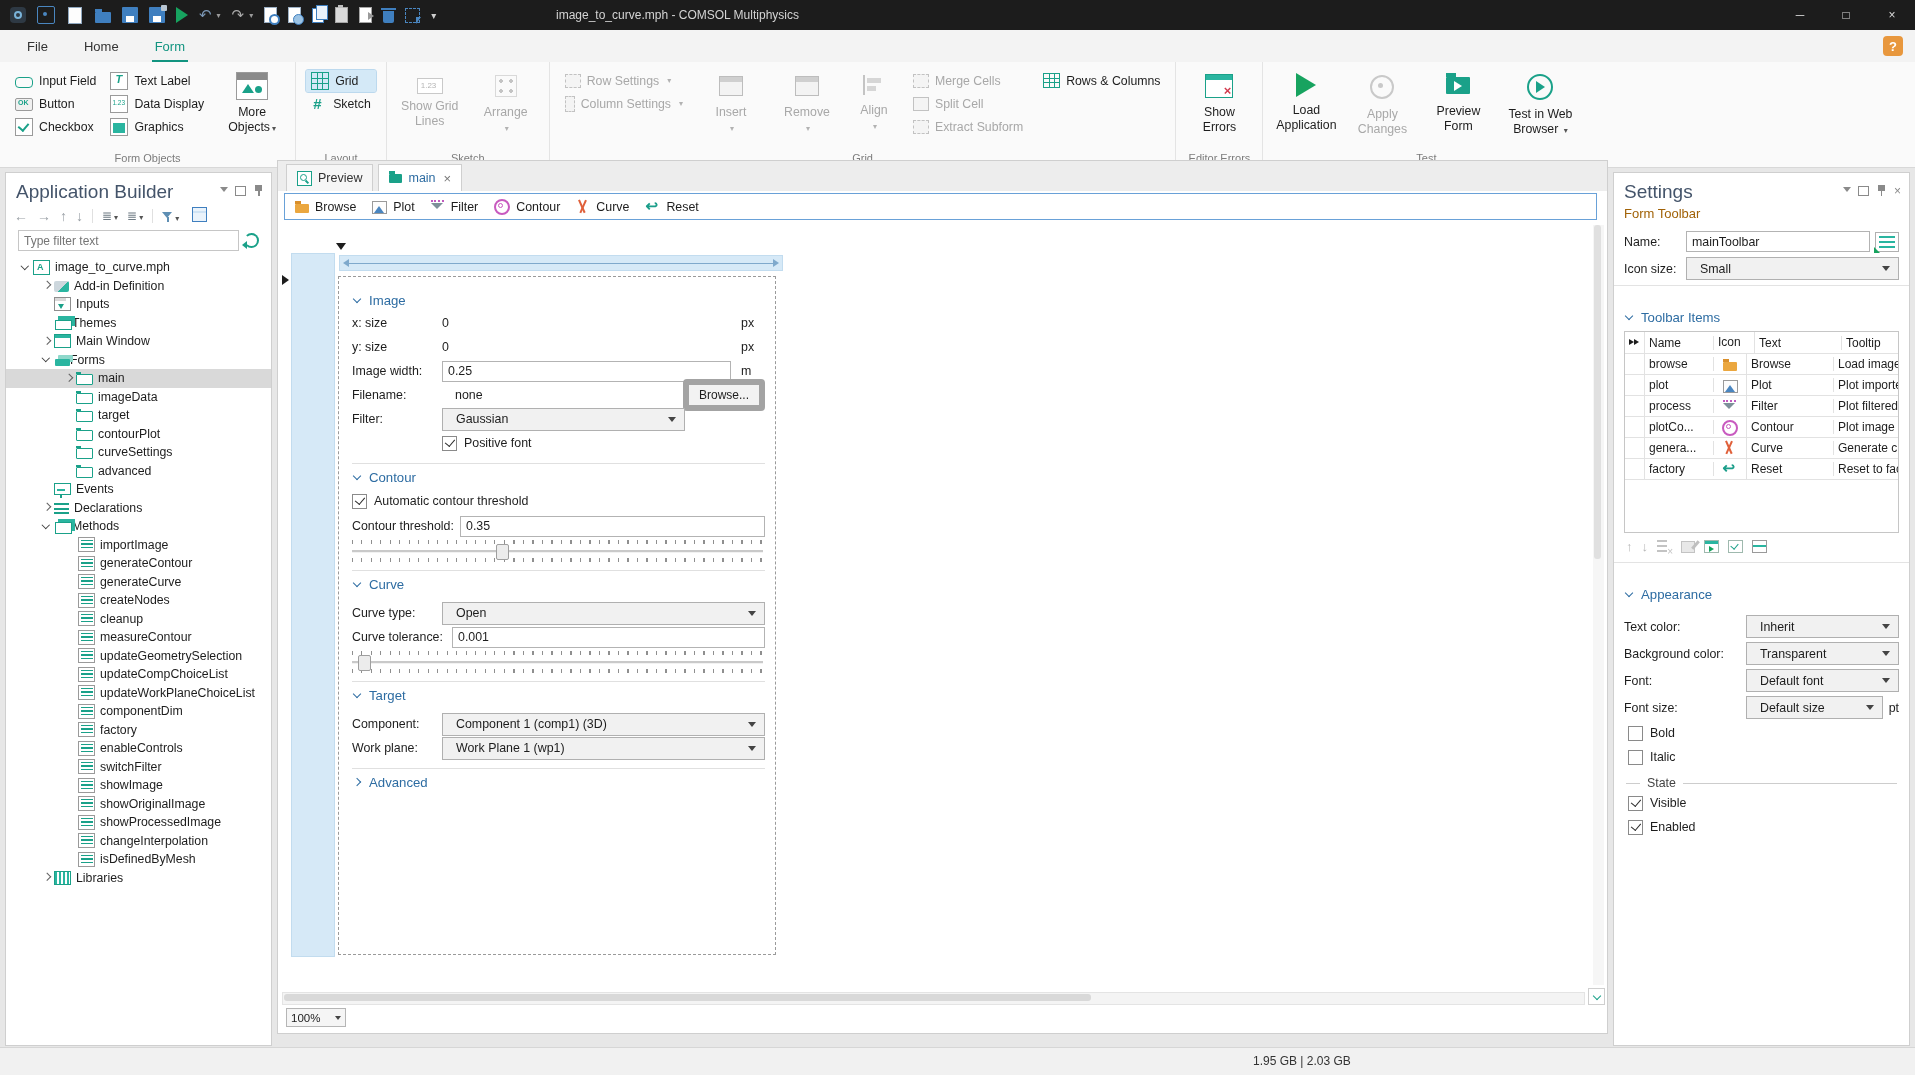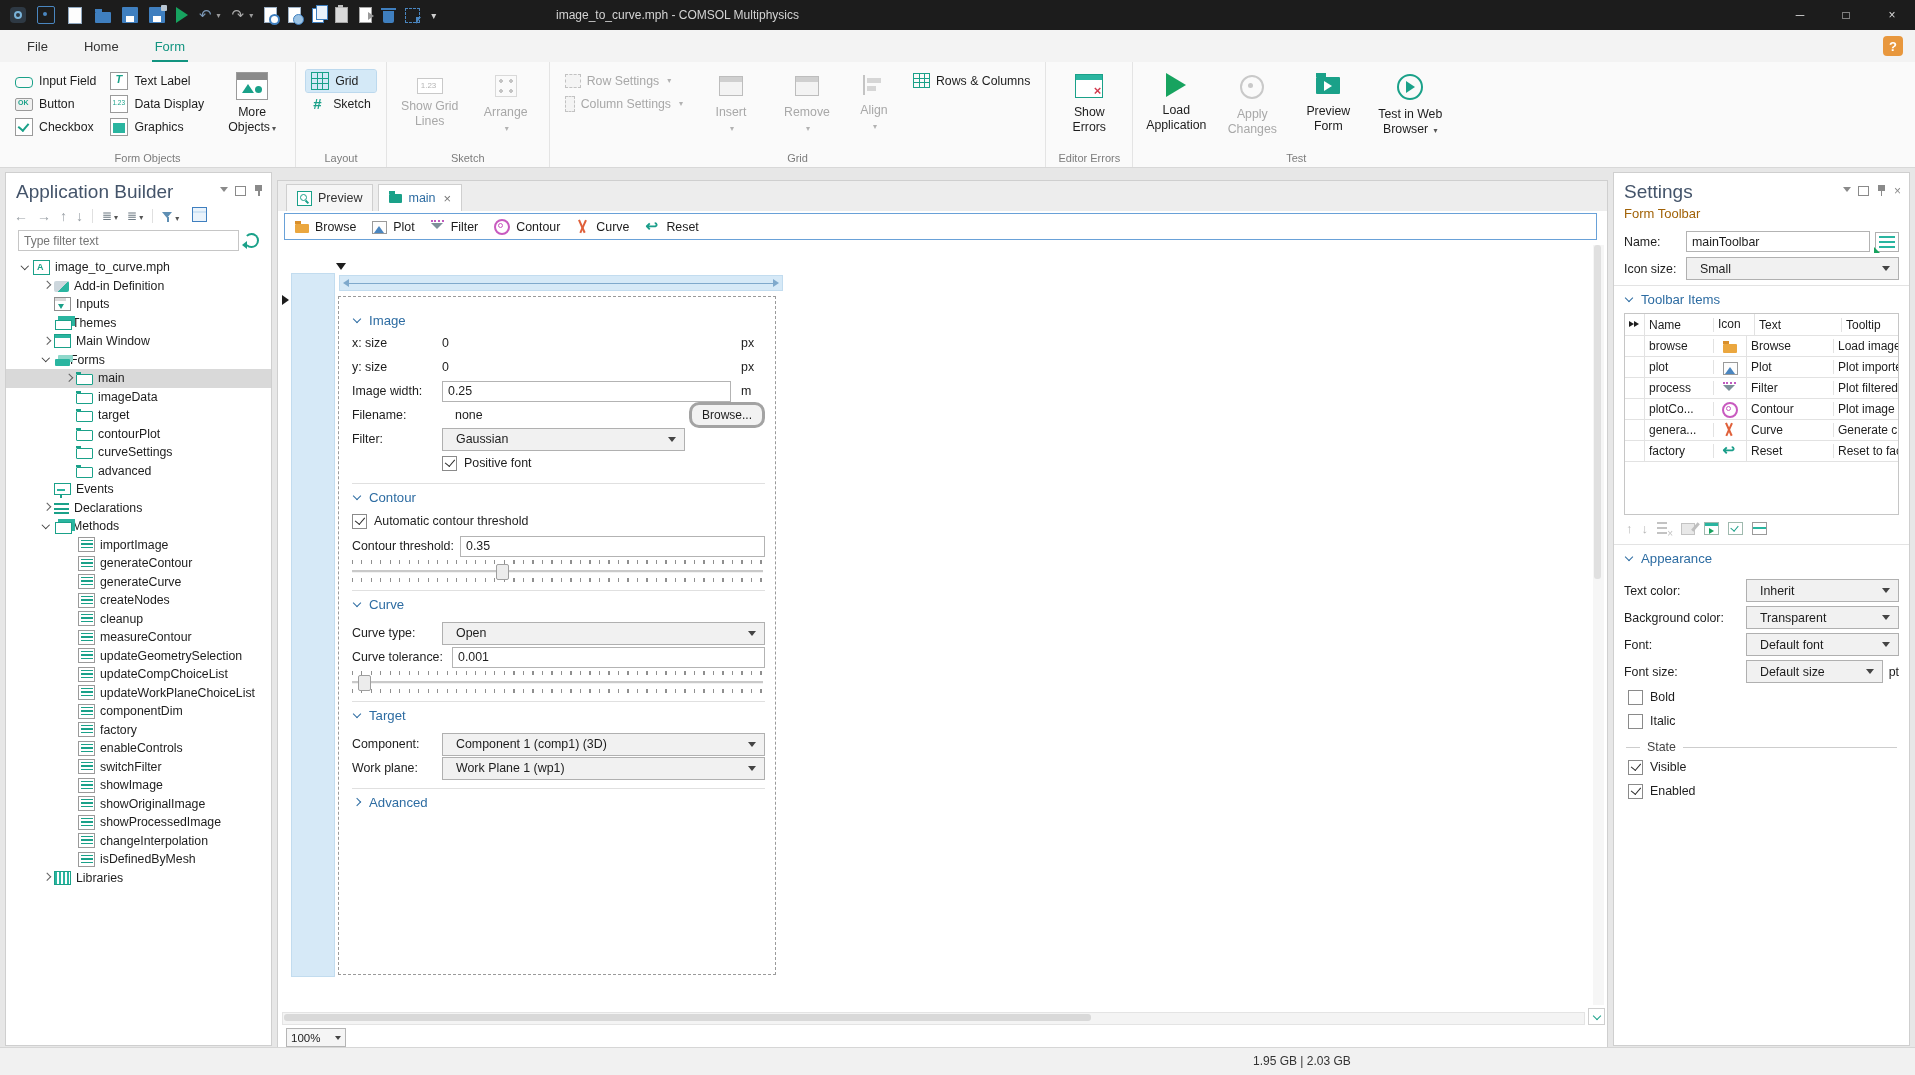--- a/index.html
+++ b/index.html
@@ -83,21 +83,21 @@
   .bi-web::after{content:"";position:absolute;left:7px;top:5px;width:0;height:0;border-left:9px solid #1aa189;border-top:6px solid transparent;border-bottom:6px solid transparent}
   .mini-gray{width:14px;height:12px;border:1px dashed #c2c2c2;background:#f4f4f4;position:relative;display:inline-block}
   .mini-grid-teal{width:15px;height:13px;position:relative;display:inline-block;border:1px solid #1aa189;background:
       linear-gradient(#1aa189,#1aa189) 0 4px/15px 1px no-repeat,
       linear-gradient(#1aa189,#1aa189) 0 8px/15px 1px no-repeat,
       linear-gradient(#1aa189,#1aa189) 5px 0/1px 13px no-repeat,
       linear-gradient(#1aa189,#1aa189) 10px 0/1px 13px no-repeat}
   
   .panel{position:absolute;background:#fff;border:1px solid #cfcfcf;box-sizing:border-box}
   #left-panel{left:5px;top:172px;width:267px;height:874px}
-  #editor{left:277px;top:180px;width:1331px;height:874px;background:#fff}
+  #editor{left:277px;top:160px;width:1331px;height:874px;background:#fff}
   #settings{left:1613px;top:172px;width:297px;height:874px}
   .panel-title{font-size:19px;color:#44546a;padding:8px 10px 0;}
   .panel-icons{position:absolute;right:8px;top:12px;display:flex;gap:8px;color:#8a8a8a;font-size:10px;align-items:center}
   .sub-title{font-size:13px;color:#a16207;padding:3px 10px 6px}
   
   .ab-toolbar{display:flex;align-items:center;gap:9px;padding:4px 8px 2px;color:#9aa0a6;font-size:14px}
   .ab-sep{width:1px;height:14px;background:#e0e0e0}
   .funnel{width:11px;height:10px;position:relative;display:inline-block}
   .funnel::before{content:"";position:absolute;left:0;top:1px;border-left:5.5px solid transparent;border-right:5.5px solid transparent;border-top:6px solid #5f8fb4}
   .funnel::after{content:"";position:absolute;left:4.5px;top:6px;width:2px;height:5px;background:#5f8fb4}
@@ -162,21 +162,21 @@
   .fsection .sarr{width:10px;height:10px;position:relative}
   .fsection .sarr.open::before{content:"";position:absolute;left:2px;top:1px;width:5px;height:5px;border-right:1.5px solid #2d6ca2;border-bottom:1.5px solid #2d6ca2;transform:rotate(45deg)}
   .fsection .sarr.closed::before{content:"";position:absolute;left:2px;top:2px;width:5px;height:5px;border-right:1.5px solid #2d6ca2;border-bottom:1.5px solid #2d6ca2;transform:rotate(-45deg)}
   .fdivider{height:1px;background:#e0e0e0;margin:8px 0 2px}
   .frow{display:flex;align-items:center;height:24px;font-size:12.4px}
   .flabel{width:90px;flex:0 0 90px}
   .funit{width:24px;padding-left:10px}
   .ti{flex:1;height:19px;border:1px solid #b3b3b3;background:#fff;font-size:12.4px;padding:0 5px;font-family:"Liberation Sans",sans-serif;color:#1d1d1d;box-sizing:content-box}
   .dd{flex:1;height:21px;border:1px solid #b0b0b0;background:#f1f1f1;display:flex;align-items:center;padding:0 8px 0 13px;position:relative}
   .dd::after{content:"";position:absolute;right:8px;top:8px;border-left:4px solid transparent;border-right:4px solid transparent;border-top:5px solid #444}
-  .btn{height:20px;border:3px solid #a3a3a3;background:#f2f2f2;display:grid;place-items:center;padding:0 10px;font-size:12px;border-radius:10px}
+  .btn{height:20px;border:6px solid #a3a3a3;background:#f2f2f2;display:grid;place-items:center;padding:0 10px;font-size:12px;border-radius:4px}
   .cb{width:13px;height:13px;border:1px solid #8a8a8a;background:#fff;position:relative;flex:0 0 13px;display:inline-block}
   .cb.checked::after{content:"";position:absolute;left:3.5px;top:0.5px;width:4.5px;height:8px;border:solid #2b2b2b;border-width:0 1.8px 1.8px 0;transform:rotate(40deg)}
   .cbrow{display:flex;align-items:center;gap:7px;height:22px}
   .slider{margin:2px 2px 4px 0}
   .ticks{height:4px;background:repeating-linear-gradient(90deg,#8f8f8f 0 1px,transparent 1px 9.5px)}
   .strack{position:relative;height:14px}
   .strack::before{content:"";position:absolute;left:0;right:0;top:6px;height:2px;background:#c9c9c9;border-bottom:1px solid #f2f2f2}
   .shandle{position:absolute;top:0;width:11px;height:14px;background:#ececec;border:1px solid #9f9f9f;border-radius:2px}
   .zoomctl{position:absolute;left:8px;bottom:6px;width:50px;height:17px;border:1px solid #b5b5b5;background:#f5f5f5;font-size:11.5px;display:flex;align-items:center;padding:0 4px;gap:5px}
   .zoomctl::after{content:"";border-left:3.5px solid transparent;border-right:3.5px solid transparent;border-top:4.5px solid #444;margin-left:auto}
@@ -186,21 +186,21 @@
   .vscroll .thumb{position:absolute;top:0;left:1px;width:7px;height:44%;background:#e0e0e0;border-radius:3px}
   .scorner{position:absolute;right:2px;bottom:28px;width:15px;height:15px;border:1px solid #cfcfcf;background:#fff;display:grid;place-items:center}
   .scorner::before{content:"";width:5px;height:5px;border-right:1.6px solid #1aa189;border-bottom:1.6px solid #1aa189;transform:rotate(45deg);margin-top:-2px}
   
   .srow{display:flex;align-items:center;height:25px;margin:2px 10px;font-size:12.4px}
   .srow .slab{width:62px;flex:0 0 62px}
   .srow .slab-w{width:122px;flex:0 0 122px}
   .rename-btn{width:22px;height:18px;border:1px solid #b0b0b0;background:#fff;margin-left:5px;position:relative}
   .rename-btn::before{content:"";position:absolute;inset:3px;background:repeating-linear-gradient(180deg,#2ab5a0 0 2px,transparent 2px 5px)}
   .rename-btn::after{content:"";position:absolute;left:-2px;bottom:-2px;border-bottom:6px solid #17a35f;border-right:6px solid transparent}
-  .ssection{color:#2d6ca2;font-size:13.2px;display:flex;align-items:center;gap:7px;height:24px;padding:0 10px;margin-top:1px}
+  .ssection{color:#2d6ca2;font-size:13.2px;display:flex;align-items:center;gap:7px;height:24px;padding:0 10px;margin-top:19px}
   .sdivider{height:1px;background:#e3e3e3;margin:4px 0 0}
   .st-table{margin:2px 10px 0;border:1px solid #c6c6c6}
   .st-row{display:flex;align-items:center;height:20px;border-top:1px solid #e2e2e2;font-size:12px;white-space:nowrap}
   .st-row.head{border-top:none;height:21px}
   .c-h{width:19px;flex:0 0 19px;align-self:stretch;border-right:1px solid #e2e2e2;position:relative}
   .head .c-h::before{content:"";position:absolute;left:4px;top:7px;border-top:3.5px solid transparent;border-bottom:3.5px solid transparent;border-left:5px solid #1d1d1d}
   .head .c-h::after{content:"";position:absolute;left:9px;top:7px;border-top:3.5px solid transparent;border-bottom:3.5px solid transparent;border-left:5px solid #1d1d1d}
   .c-name{width:60px;flex:0 0 60px;padding:0 4px;border-right:1px solid #e2e2e2;overflow:hidden}
   .c-icon{width:32px;flex:0 0 32px;display:flex;justify-content:center;align-self:stretch;align-items:center;border-right:1px solid #e2e2e2}
   .c-text{width:78px;flex:0 0 78px;padding:0 4px;border-right:1px solid #e2e2e2;overflow:hidden}
@@ -352,20 +352,34 @@
         </div>
       <div class="ritem-lg dis">
           <span class="big-ic bi-page"></span>
           <span><span>Remove</span><br><span class="chev">▾</span></span>
         </div>
       <div class="ritem-lg dis" style="width:48px">
           <span class="big-ic bi-align"></span>
           <span><span>Align</span><br><span class="chev">▾</span></span>
         </div>
       <div class="sm-stack">
+        <div class="ritem-sm dis">
+            <span class="mini-gray"></span>
+            <span>Merge Cells</span>
+          </div>
+        <div class="ritem-sm dis">
+            <span class="mini-gray" style="border-style:solid"></span>
+            <span>Split Cell</span>
+          </div>
+        <div class="ritem-sm dis">
+            <span class="mini-gray"></span>
+            <span>Extract Subform</span>
+          </div>
+      </div>
+      <div class="sm-stack">
         <div class="ritem-sm">
             <span class="mini-grid-teal"></span>
             <span>Rows &amp; Columns</span>
           </div>
       </div>
       <div class="rgroup-label">Grid</div>
     </div>
 
     <div class="rgroup">
       <div class="ritem-lg">

